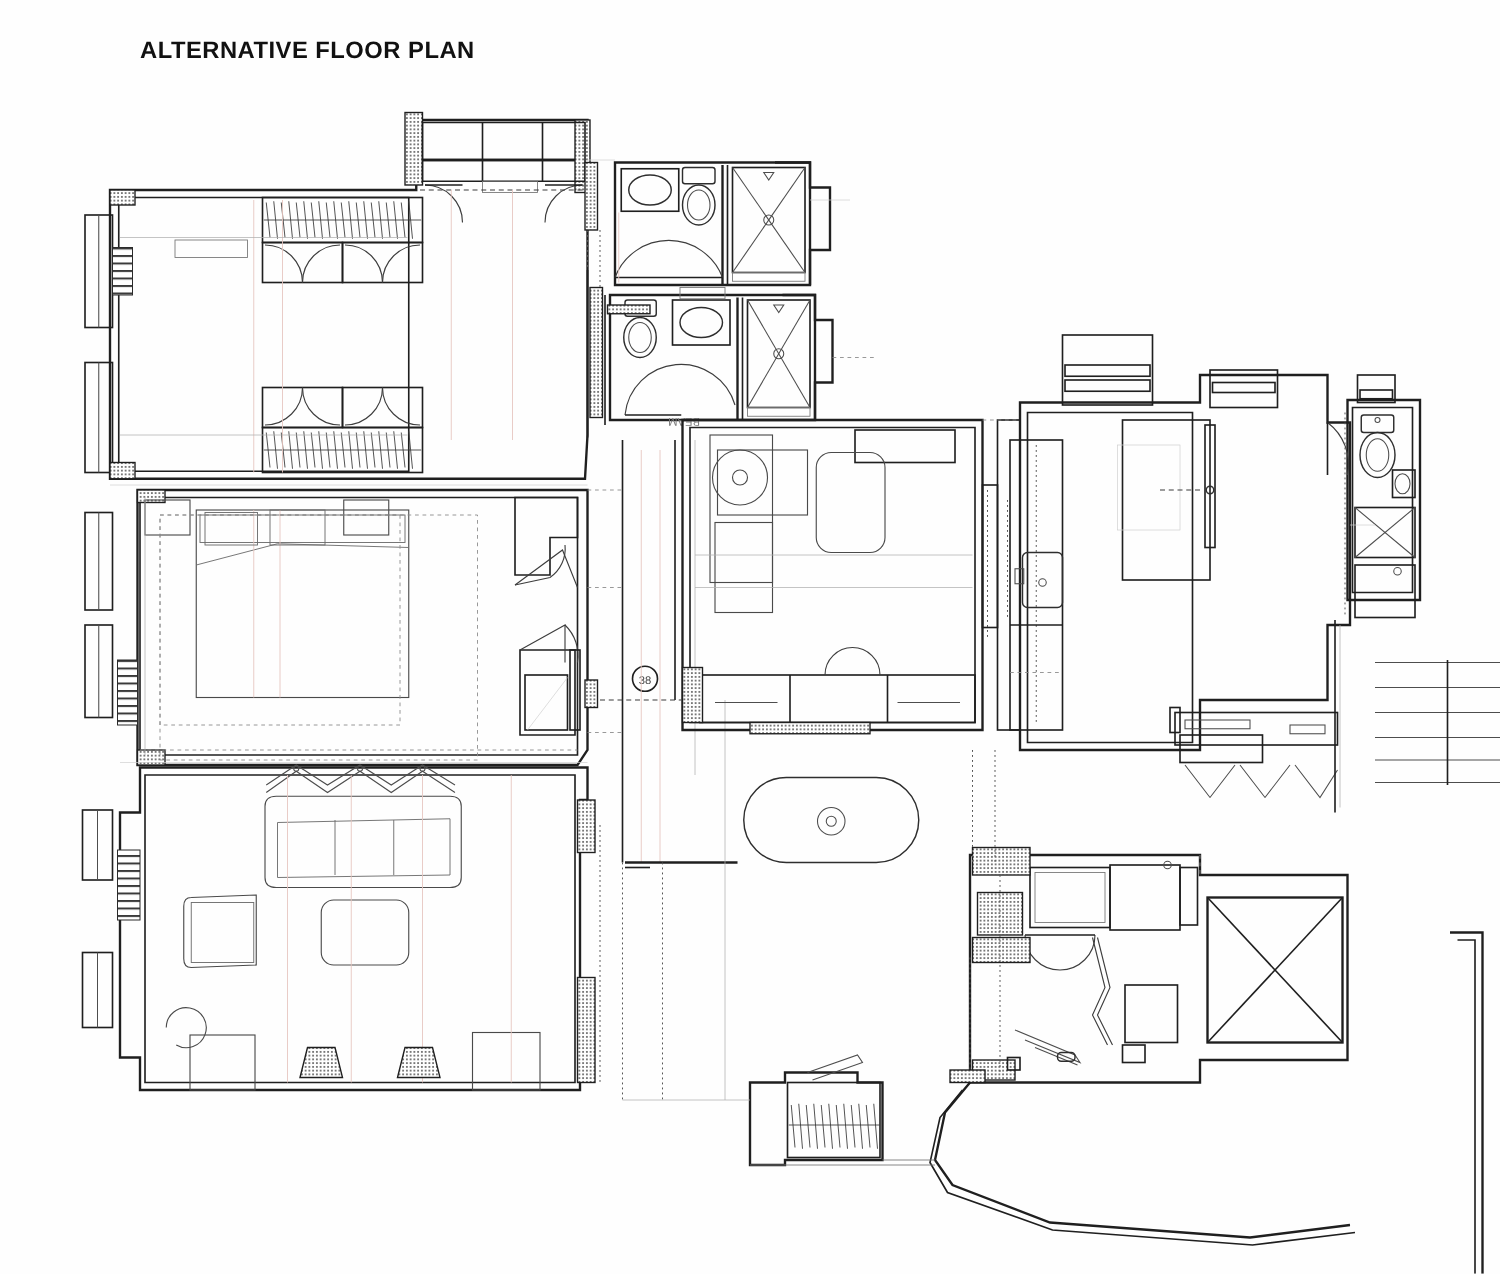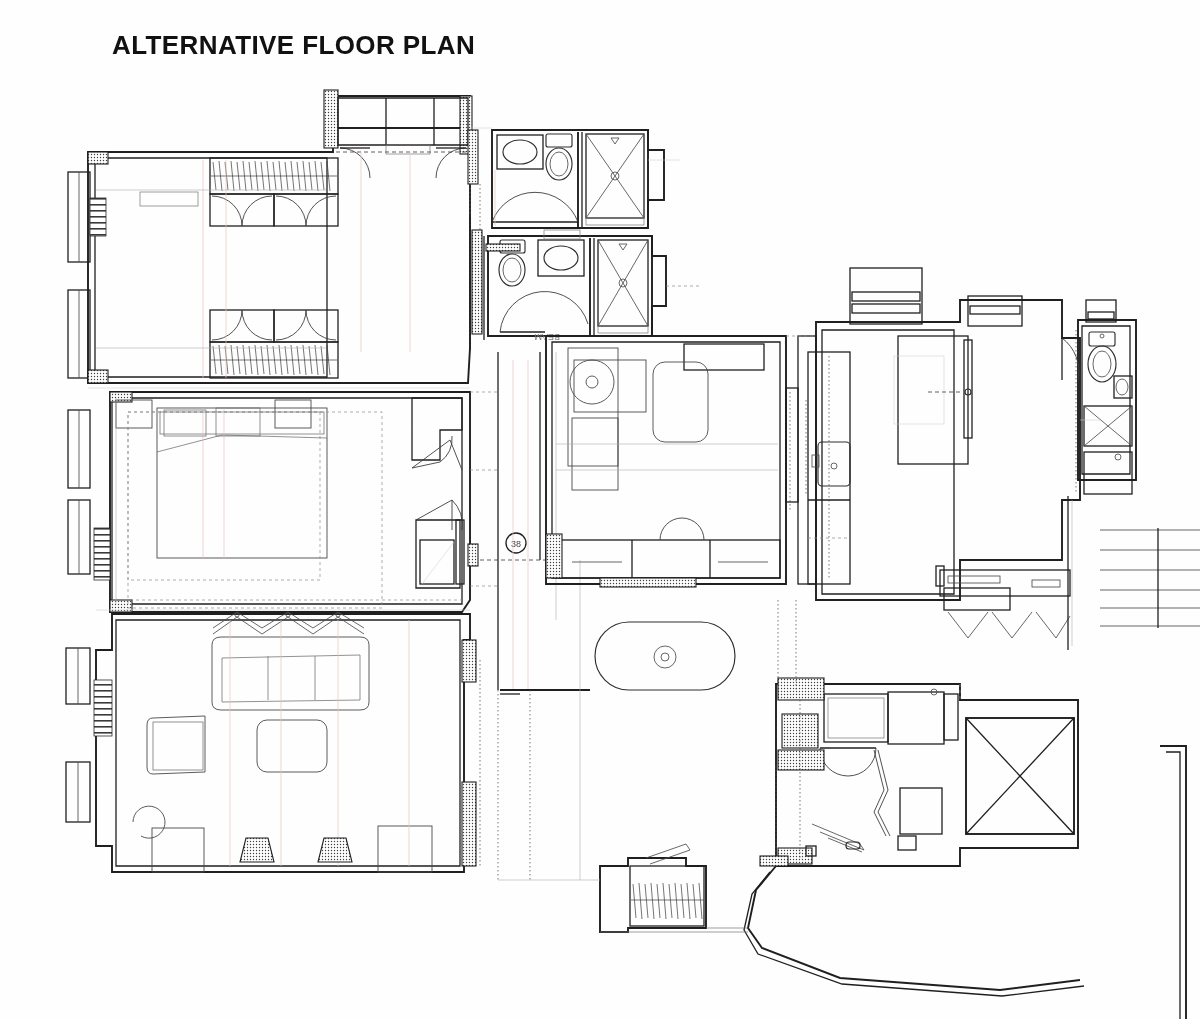--- a/index.html
+++ b/index.html
@@ -19,21 +19,21 @@
     position: relative;
     width: 1200px;
     height: 1019px;
     background: #fefefe;
   }
   #plan-title {
     position: absolute;
     left: 112px;
     top: 30px;
     font-family: "Liberation Sans", sans-serif;
-    font-size: 26px;
+    font-size: 19px;
     font-weight: bold;
     letter-spacing: 0.4px;
     color: #111111;
     white-space: nowrap;
   }
   #drawing {
     position: absolute;
     left: 0;
     top: 0;
     width: 1200px;

